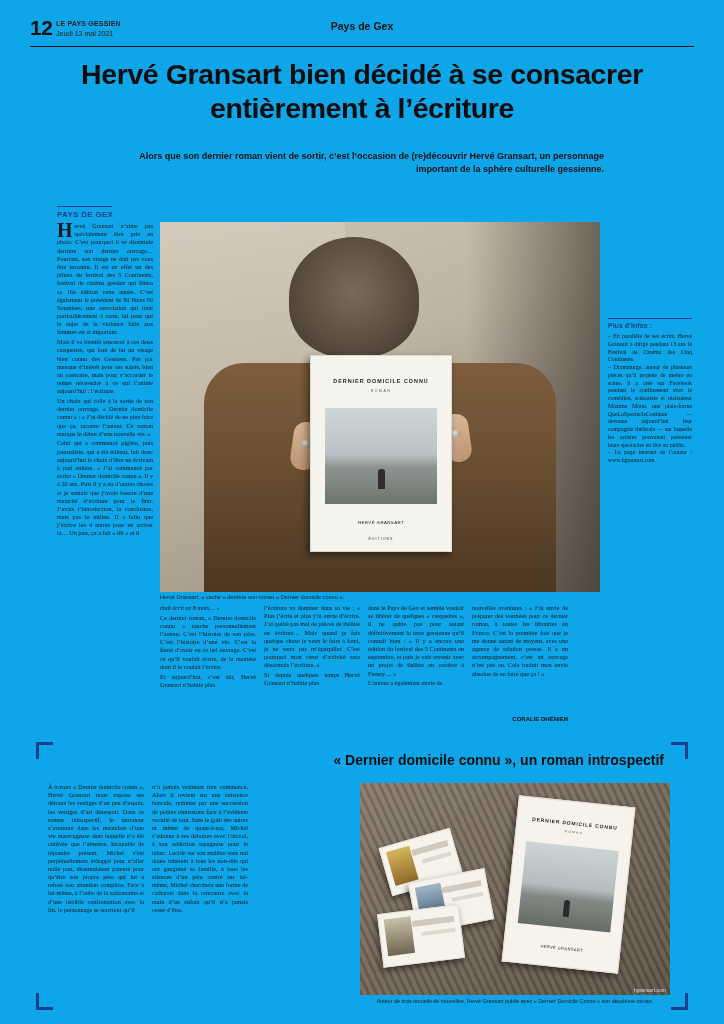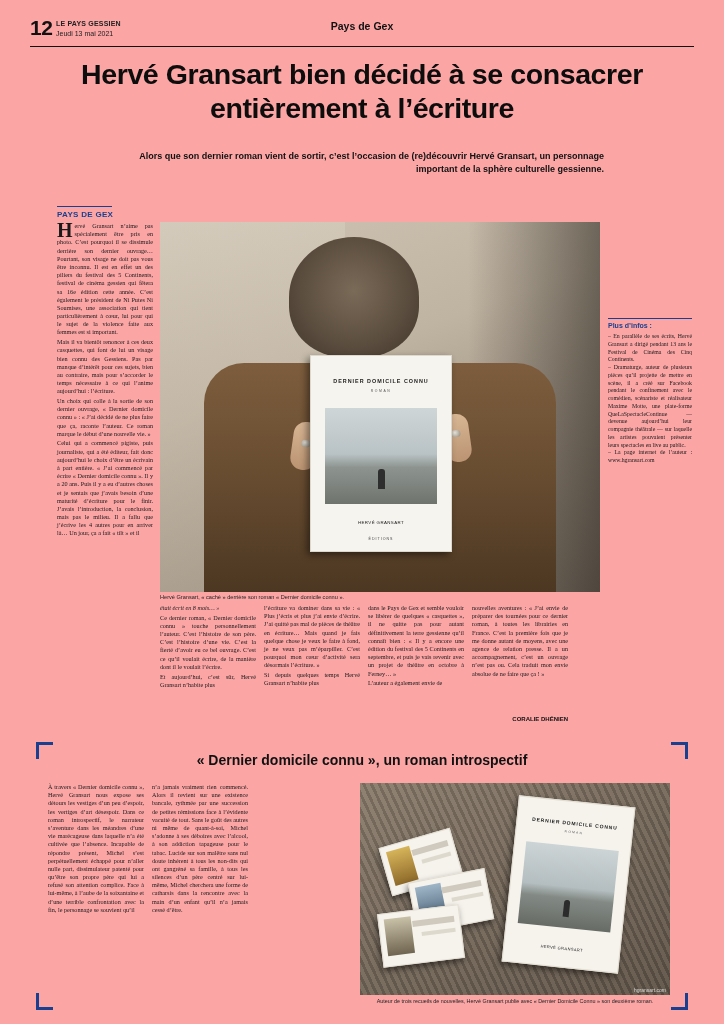--- a/index.html
+++ b/index.html
@@ -7,21 +7,21 @@
     padding: 0;
     background: #6b6b6b;
   }
   body {
     font-family: "Liberation Serif", serif;
   }
   .page {
     position: relative;
     width: 724px;
     height: 1024px;
-    background: #fca5a5;
+    background: #0ea5e9;
     overflow: hidden;
     box-sizing: border-box;
   }
   
   .masthead {
     position: absolute;
     top: 18px; left: 30px; right: 30px;
     height: 32px;
   }
   .page-num {
@@ -318,21 +318,21 @@
   }
   .bracket.tl { left: 36px; top: 742px; width: 14px; height: 14px; border-width: 3px 0 0 3px; }
   .bracket.tr { right: 36px; top: 742px; width: 14px; height: 14px; border-width: 3px 3px 0 0; }
   .bracket.bl { left: 36px; bottom: 14px; width: 14px; height: 14px; border-width: 0 0 3px 3px; }
   .bracket.br { right: 36px; bottom: 14px; width: 14px; height: 14px; border-width: 0 3px 3px 0; }
 
   .sub-headline {
     position: absolute;
     left: 60px; right: 60px;
     top: 752px;
-    text-align: center;
+    text-align: right;
     font-family: "Liberation Sans", sans-serif;
     font-weight: bold;
     font-size: 14px;
     color: #111;
   }
   .bcol {
     position: absolute;
     font-family: "Liberation Serif", serif;
     font-size: 6.2px;
     line-height: 1.32;

